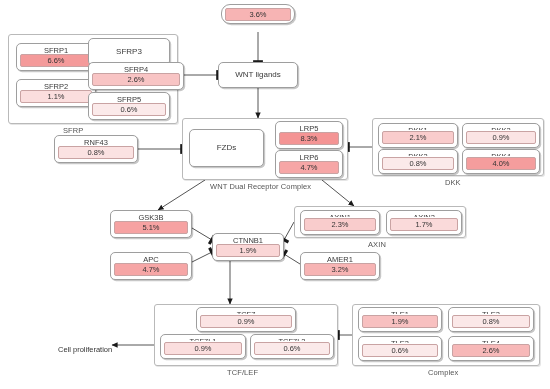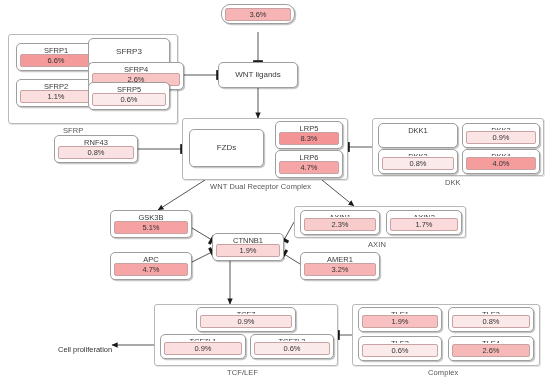--- a/index.html
+++ b/index.html
@@ -154,41 +154,42 @@
         <div class="node-name">SFRP2</div>
         <div class="node-val" style="background: rgb(251, 222, 222);">1.1%</div>
       </div>
       <div class="node plain" style="left: 88px; top: 38px; width: 82px; height: 28px;">
         <div class="node-name">SFRP3</div>
       </div>
       <div class="node" style="left: 88px; top: 62px; width: 96px; height: 28px;">
         <div class="node-name">SFRP4</div>
         <div class="node-val" style="background: rgb(248, 196, 196);">2.6%</div>
       </div>
-      <div class="node" style="left: 88px; top: 82px; width: 82px; height: 28px;">
+      <div class="node" style="left: 88px; top: 92px; width: 82px; height: 28px;">
         <div class="node-name">SFRP5</div>
         <div class="node-val" style="background: rgb(251, 234, 234);">0.6%</div>
       </div>
       <div class="node" style="left: 54px; top: 135px; width: 84px; height: 28px;">
         <div class="node-name">RNF43</div>
         <div class="node-val" style="background: rgb(251, 226, 226);">0.8%</div>
       </div>
       <div class="node plain" style="left: 189px; top: 129px; width: 75px; height: 38px;">
         <div class="node-name">FZDs</div>
       </div>
       <div class="node" style="left: 275px; top: 121px; width: 68px; height: 28px;">
         <div class="node-name">LRP5</div>
         <div class="node-val" style="background: rgb(244, 148, 148);">8.3%</div>
       </div>
       <div class="node" style="left: 275px; top: 150px; width: 68px; height: 28px;">
         <div class="node-name">LRP6</div>
         <div class="node-val" style="background: rgb(246, 166, 166);">4.7%</div>
       </div>
       <div class="node" style="left: 378px; top: 123px; width: 80px; height: 25px;">
         <div class="node-name">DKK1</div>
+        <div class="node-val" style="background: rgb(249, 204, 204);">2.1%</div>
       </div>
       <div class="node" style="left: 462px; top: 123px; width: 78px; height: 25px;">
         <div class="node-name">DKK2</div>
         <div class="node-val" style="background: rgb(251, 228, 228);">0.9%</div>
       </div>
       <div class="node" style="left: 378px; top: 149px; width: 80px; height: 25px;">
         <div class="node-name">DKK3</div>
         <div class="node-val" style="background: rgb(251, 234, 234);">0.8%</div>
       </div>
       <div class="node" style="left: 462px; top: 149px; width: 78px; height: 25px;">

